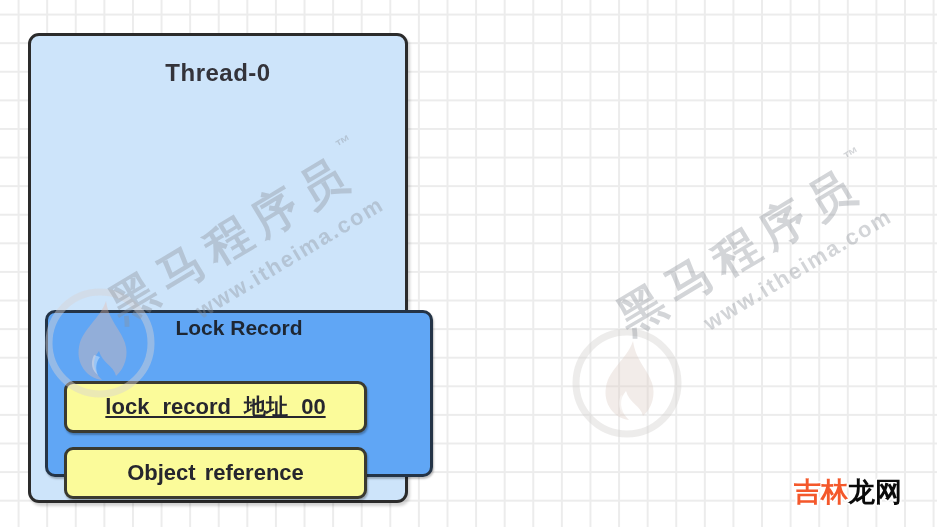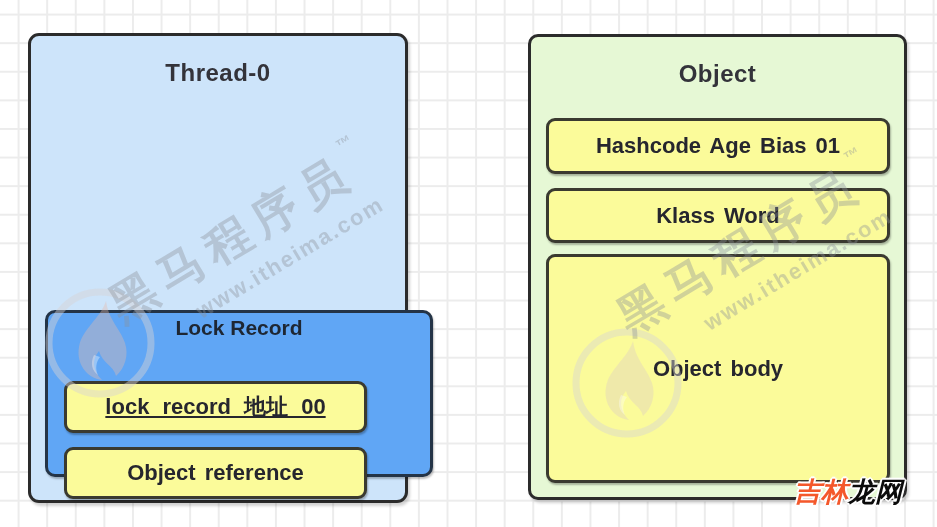--- a/index.html
+++ b/index.html
@@ -112,21 +112,20 @@
   
   .site-badge {
     position:absolute;
     left:794px; top:474px;
     z-index:10;
     font-size:27px; font-weight:bold;
     white-space:nowrap;
     text-shadow:
       -2px 0 0 #fff, 2px 0 0 #fff, 0 -2px 0 #fff, 0 2px 0 #fff,
       -1px -1px 0 #fff, 1px 1px 0 #fff, -1px 1px 0 #fff, 1px -1px 0 #fff;
-    font-style: italic;
   }
   .site-badge .jl { color:#f4582b; }
   .site-badge .lw { color:#0b0b0b; }
 </style>
 </head>
 <body>
 
 <div class="canvas">
 
   <svg class="wm-logo wm-logo-left" width="116" height="116" viewBox="0 0 116 116">
@@ -153,25 +152,18 @@
   <div class="box thread-box">
     <div class="box-title">Thread-0</div>
 
     <div class="lockrec-box">
       <div class="lockrec-title">Lock Record</div>
       <div class="cell ws-wide cell-lock-addr">lock record 地址 00</div>
       <div class="cell cell-obj-ref">Object reference</div>
     </div>
   </div>
 
-  <div class="box object-box">
-    <div class="box-title">Object</div>
-
-    <div class="cell cell-hashcode">Hashcode Age Bias 01</div>
-    <div class="cell cell-klass">Klass Word</div>
-    <div class="cell cell-objbody">Object body</div>
-  </div>
 
   <div class="site-badge">
     <span class="jl">吉林</span><span class="lw">龙网</span>
   </div>
 
 </div>
 
 </body></html>

